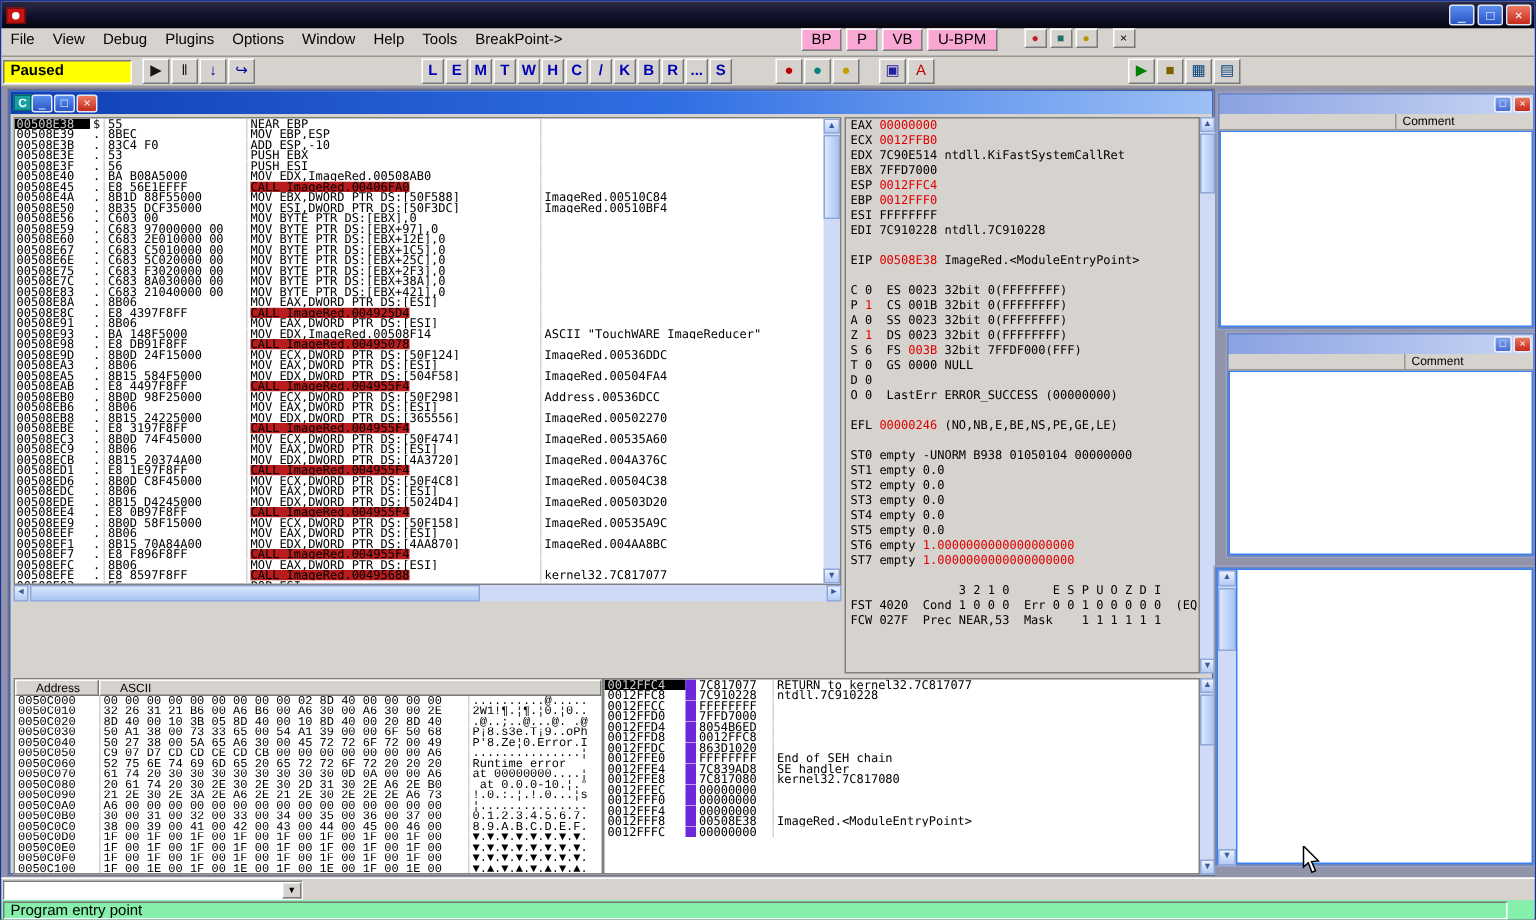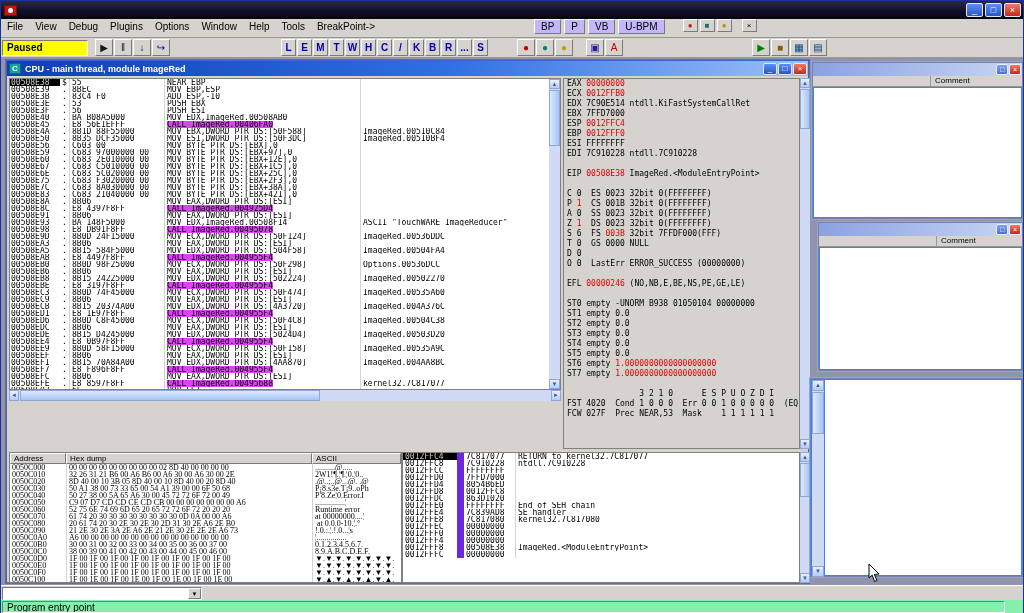--- a/index.html
+++ b/index.html
@@ -16,21 +16,21 @@
   .tb-title{color:#fff;font-size:10px;margin-left:5px;flex:1;white-space:nowrap;overflow:hidden}
   .win-btn{width:17px;height:14px;margin-right:2px;border-radius:2px;color:#fff;font-size:9px;line-height:12px;
     text-align:center;border:1px solid #dfe8fb;background:linear-gradient(#5b8ff2,#2a55c4);flex:none}
   .win-btn.close{background:linear-gradient(#ee7a62,#c42a1c)}
 
   
   .menubar{position:absolute;left:0;top:18px;right:0;height:19px;background:#d6d3ce;
     border-bottom:1px solid #9a978f;display:flex;align-items:flex-start;font-size:10px}
   .menu-item{padding:2px 6px;color:#000;white-space:nowrap}
   .plugin-group{display:flex;margin-left:150px}
-  .plugin-btn{margin-left:3px;padding:1px 6px;font-size:10px;border:1px solid;border-color:#fff #7a7a7a #7a7a7a #fff;background:#c4b5fd;white-space:nowrap}
+  .plugin-btn{margin-left:3px;padding:1px 6px;font-size:10px;border:1px solid;border-color:#fff #7a7a7a #7a7a7a #fff;background:#f9a8d4;white-space:nowrap}
   .mb-icons{display:flex;margin-left:16px}
   .mb-icon{width:15px;height:13px;margin-left:2px;border:1px solid;border-color:#fff #7a7a7a #7a7a7a #fff;
     font-size:8px;text-align:center;line-height:11px;background:#d6d3ce}
   .mb-close{width:15px;height:13px;margin-left:10px;border:1px solid;border-color:#fff #7a7a7a #7a7a7a #fff;
     font-size:8px;text-align:center;line-height:11px;background:#d6d3ce}
 
   
   .toolbar{position:absolute;left:0;top:37px;right:0;height:20px;background:#d6d3ce;
     border-bottom:1px solid #9a978f;display:flex;align-items:center}
   .paused-box{width:86px;height:16px;margin-left:1px;background:#ffff00;border:1px solid;
@@ -61,43 +61,43 @@
   
   .disasm{position:absolute;left:2px;top:17px;width:552px;height:312px;background:#fff;border:1px solid #808080;overflow:hidden}
   .dis-rows{position:absolute;left:0;top:0;right:11px;bottom:0;overflow:hidden}
   .dr{display:flex;height:7px;line-height:7px;font-family:"DejaVu Sans Mono",monospace;font-size:8px;white-space:pre;overflow:hidden}
   .dr .ca{width:50px;flex:none;padding-left:1px}
   .dr .cp{width:9px;flex:none;text-align:center}
   .dr .ch{width:95px;flex:none;border-left:1px solid #d4d4d4;padding-left:2px;overflow:hidden}
   .dr .ci{width:196px;flex:none;border-left:1px solid #d4d4d4;padding-left:2px;overflow:hidden}
   .dr .cc{flex:1;border-left:1px solid #d4d4d4;padding-left:2px;overflow:hidden}
   .sel{background:#000;color:#c8c8c8}
-  .callhl{background:#d946ef}
+  .callhl{background:#b91c1c}
 
   
   .info{position:absolute;left:2px;top:341px;width:552px;height:45px;background:#fff;border:1px solid #808080;
     font-family:"DejaVu Sans Mono",monospace;font-size:8px}
   .info-line{height:9px;line-height:9px;padding-left:3px;border-bottom:1px solid #c8c8c8}
 
   
   .registers{position:absolute;left:556px;top:17px;width:237px;height:371px;background:#d6d3ce;border:1px solid #808080;overflow:hidden}
   .reg-head{height:12px;background:#d6d3ce;border-bottom:1px solid #8a8a8a;font-size:9px;display:flex;
     align-items:center;padding-left:3px}
   .reg-arrows{margin-left:28px;font-size:8px;color:#333}
   .regline{height:10px;line-height:10px;font-family:"DejaVu Sans Mono",monospace;font-size:8px;white-space:pre;
     padding-left:3px;overflow:hidden}
   .regline .r{color:#e00000}
 
   
   .dump{position:absolute;left:2px;top:391px;width:393px;height:131px;background:#fff;border:1px solid #808080;overflow:hidden}
   .dump-head{display:flex;height:11px}
   .dh-cell{background:#d6d3ce;border:1px solid;border-color:#fff #7a7a7a #7a7a7a #fff;font-size:8px;
-    padding-left:3px;line-height:9px;overflow:hidden;flex:none}
+    padding-left:13px;line-height:9px;overflow:hidden;flex:none}
   .dh-addr{width:56px}.dh-hex{width:246px}.dh-ascii{flex:1}
-  .du{display:flex;height:7px;line-height:7px;font-family:Liberation Serif, serif;font-size:8px;white-space:pre;overflow:hidden}
+  .du{display:flex;height:7px;line-height:7px;font-family:Liberation Mono, monospace;font-size:8px;white-space:pre;overflow:hidden}
   .du .da{width:56px;flex:none;padding-left:2px}
   .du .dhx{width:246px;flex:none;border-left:1px solid #d4d4d4;padding-left:2px}
   .du .dt{flex:1;border-left:1px solid #d4d4d4;padding-left:2px}
 
   
   .stack{position:absolute;left:395px;top:391px;width:398px;height:131px;background:#fff;border:1px solid #808080;overflow:hidden}
   .st{display:flex;height:7px;line-height:7px;font-family:"DejaVu Sans Mono",monospace;font-size:8px;white-space:pre;overflow:hidden}
   .st .sa{width:54px;flex:none;padding-left:2px}
   .st .sv{width:58px;flex:none;border-left:7px solid #6d28d9;padding-left:2px}
   .st .sc{flex:1;border-left:1px solid #d4d4d4;padding-left:2px}
@@ -210,21 +210,20 @@
         <span class="tb-btn" style="color: rgb(0, 64, 128);">▦</span>
         <span class="tb-btn" style="color: rgb(0, 64, 128);">▤</span>
       </div>
   </div>
 
   <div class="mdi">
 
     <div class="cpu">
       <div class="cpu-title">
         <div class="cpu-icon">C</div>
-        <div class="cpu-ttl">CPU - main thread, module ImageRed</div>
         <div class="cwin-btn">_</div>
         <div class="cwin-btn">□</div>
         <div class="cwin-btn close">×</div>
       </div>
 
       <div class="disasm">
         <div id="disasm-rows" class="dis-rows">
             <div class="dr"><span class="ca sel">00508E38</span><span class="cp">$</span><span class="ch">55</span><span class="ci"><span>NEAR EBP</span></span><span class="cc"></span></div>
             <div class="dr"><span class="ca">00508E39</span><span class="cp">.</span><span class="ch">8BEC</span><span class="ci"><span>MOV EBP,ESP</span></span><span class="cc"></span></div>
             <div class="dr"><span class="ca">00508E3B</span><span class="cp">.</span><span class="ch">83C4 F0</span><span class="ci"><span>ADD ESP,-10</span></span><span class="cc"></span></div>
@@ -244,23 +243,23 @@
             <div class="dr"><span class="ca">00508E83</span><span class="cp">.</span><span class="ch">C683 21040000 00</span><span class="ci"><span>MOV BYTE PTR DS:[EBX+421],0</span></span><span class="cc"></span></div>
             <div class="dr"><span class="ca">00508E8A</span><span class="cp">.</span><span class="ch">8B06</span><span class="ci"><span>MOV EAX,DWORD PTR DS:[ESI]</span></span><span class="cc"></span></div>
             <div class="dr"><span class="ca">00508E8C</span><span class="cp">.</span><span class="ch">E8 4397F8FF</span><span class="ci"><span class="callhl">CALL ImageRed.004925D4</span></span><span class="cc"></span></div>
             <div class="dr"><span class="ca">00508E91</span><span class="cp">.</span><span class="ch">8B06</span><span class="ci"><span>MOV EAX,DWORD PTR DS:[ESI]</span></span><span class="cc"></span></div>
             <div class="dr"><span class="ca">00508E93</span><span class="cp">.</span><span class="ch">BA 148F5000</span><span class="ci"><span>MOV EDX,ImageRed.00508F14</span></span><span class="cc">ASCII "TouchWARE ImageReducer"</span></div>
             <div class="dr"><span class="ca">00508E98</span><span class="cp">.</span><span class="ch">E8 DB91F8FF</span><span class="ci"><span class="callhl">CALL ImageRed.00495078</span></span><span class="cc"></span></div>
             <div class="dr"><span class="ca">00508E9D</span><span class="cp">.</span><span class="ch">8B0D 24F15000</span><span class="ci"><span>MOV ECX,DWORD PTR DS:[50F124]</span></span><span class="cc">ImageRed.00536DDC</span></div>
             <div class="dr"><span class="ca">00508EA3</span><span class="cp">.</span><span class="ch">8B06</span><span class="ci"><span>MOV EAX,DWORD PTR DS:[ESI]</span></span><span class="cc"></span></div>
             <div class="dr"><span class="ca">00508EA5</span><span class="cp">.</span><span class="ch">8B15 584F5000</span><span class="ci"><span>MOV EDX,DWORD PTR DS:[504F58]</span></span><span class="cc">ImageRed.00504FA4</span></div>
             <div class="dr"><span class="ca">00508EAB</span><span class="cp">.</span><span class="ch">E8 4497F8FF</span><span class="ci"><span class="callhl">CALL ImageRed.004955F4</span></span><span class="cc"></span></div>
-            <div class="dr"><span class="ca">00508EB0</span><span class="cp">.</span><span class="ch">8B0D 98F25000</span><span class="ci"><span>MOV ECX,DWORD PTR DS:[50F298]</span></span><span class="cc">Options.00536DCC</span></div>
+            <div class="dr"><span class="ca">00508EB0</span><span class="cp">.</span><span class="ch">8B0D 98F25000</span><span class="ci"><span>MOV ECX,DWORD PTR DS:[50F298]</span></span><span class="cc">Address.00536DCC</span></div>
             <div class="dr"><span class="ca">00508EB6</span><span class="cp">.</span><span class="ch">8B06</span><span class="ci"><span>MOV EAX,DWORD PTR DS:[ESI]</span></span><span class="cc"></span></div>
-            <div class="dr"><span class="ca">00508EB8</span><span class="cp">.</span><span class="ch">8B15 24225000</span><span class="ci"><span>MOV EDX,DWORD PTR DS:[502224]</span></span><span class="cc">ImageRed.00502270</span></div>
+            <div class="dr"><span class="ca">00508EB8</span><span class="cp">.</span><span class="ch">8B15 24225000</span><span class="ci"><span>MOV EDX,DWORD PTR DS:[365556]</span></span><span class="cc">ImageRed.00502270</span></div>
             <div class="dr"><span class="ca">00508EBE</span><span class="cp">.</span><span class="ch">E8 3197F8FF</span><span class="ci"><span class="callhl">CALL ImageRed.004955F4</span></span><span class="cc"></span></div>
             <div class="dr"><span class="ca">00508EC3</span><span class="cp">.</span><span class="ch">8B0D 74F45000</span><span class="ci"><span>MOV ECX,DWORD PTR DS:[50F474]</span></span><span class="cc">ImageRed.00535A60</span></div>
             <div class="dr"><span class="ca">00508EC9</span><span class="cp">.</span><span class="ch">8B06</span><span class="ci"><span>MOV EAX,DWORD PTR DS:[ESI]</span></span><span class="cc"></span></div>
             <div class="dr"><span class="ca">00508ECB</span><span class="cp">.</span><span class="ch">8B15 20374A00</span><span class="ci"><span>MOV EDX,DWORD PTR DS:[4A3720]</span></span><span class="cc">ImageRed.004A376C</span></div>
             <div class="dr"><span class="ca">00508ED1</span><span class="cp">.</span><span class="ch">E8 1E97F8FF</span><span class="ci"><span class="callhl">CALL ImageRed.004955F4</span></span><span class="cc"></span></div>
             <div class="dr"><span class="ca">00508ED6</span><span class="cp">.</span><span class="ch">8B0D C8F45000</span><span class="ci"><span>MOV ECX,DWORD PTR DS:[50F4C8]</span></span><span class="cc">ImageRed.00504C38</span></div>
             <div class="dr"><span class="ca">00508EDC</span><span class="cp">.</span><span class="ch">8B06</span><span class="ci"><span>MOV EAX,DWORD PTR DS:[ESI]</span></span><span class="cc"></span></div>
             <div class="dr"><span class="ca">00508EDE</span><span class="cp">.</span><span class="ch">8B15 D4245000</span><span class="ci"><span>MOV EDX,DWORD PTR DS:[5024D4]</span></span><span class="cc">ImageRed.00503D20</span></div>
             <div class="dr"><span class="ca">00508EE4</span><span class="cp">.</span><span class="ch">E8 0B97F8FF</span><span class="ci"><span class="callhl">CALL ImageRed.004955F4</span></span><span class="cc"></span></div>
             <div class="dr"><span class="ca">00508EE9</span><span class="cp">.</span><span class="ch">8B0D 58F15000</span><span class="ci"><span>MOV ECX,DWORD PTR DS:[50F158]</span></span><span class="cc">ImageRed.00535A9C</span></div>
@@ -325,21 +324,20 @@
       </div>
       <div class="sb" style="left:793px;top:17px;width:10px;height:371px">
         <div class="sb-btn" style="left:0;top:0;width:10px;height:10px">▲</div>
         <div class="sb-thumb" style="left:0;top:11px;width:10px;height:40px"></div>
         <div class="sb-btn" style="left:0;bottom:0;width:10px;height:10px">▼</div>
       </div>
 
       <div class="dump">
         <div class="dump-head">
           <div class="dh-cell dh-addr">Address</div>
-          <div class="dh-cell dh-hex">Hex dump</div>
           <div class="dh-cell dh-ascii">ASCII</div>
         </div>
         <div id="dump-rows">
             <div class="du"><span class="da">0050C000</span><span class="dhx">00 00 00 00 00 00 00 00 00 02 8D 40 00 00 00 00</span><span class="dt">..........@.....</span></div>
             <div class="du"><span class="da">0050C010</span><span class="dhx">32 26 31 21 B6 00 A6 B6 00 A6 30 00 A6 30 00 2E</span><span class="dt">2W1!¶.¦¶.¦0.¦0..</span></div>
             <div class="du"><span class="da">0050C020</span><span class="dhx">8D 40 00 10 3B 05 8D 40 00 10 8D 40 00 20 8D 40</span><span class="dt">.@..;..@...@. .@</span></div>
             <div class="du"><span class="da">0050C030</span><span class="dhx">50 A1 38 00 73 33 65 00 54 A1 39 00 00 6F 50 68</span><span class="dt">P¡8.s3e.T¡9..oPh</span></div>
             <div class="du"><span class="da">0050C040</span><span class="dhx">50 27 38 00 5A 65 A6 30 00 45 72 72 6F 72 00 49</span><span class="dt">P'8.Ze¦0.Error.I</span></div>
             <div class="du"><span class="da">0050C050</span><span class="dhx">C9 07 D7 CD CD CE CD CB 00 00 00 00 00 00 00 A6</span><span class="dt">...............¦</span></div>
             <div class="du"><span class="da">0050C060</span><span class="dhx">52 75 6E 74 69 6D 65 20 65 72 72 6F 72 20 20 20</span><span class="dt">Runtime error   </span></div>

